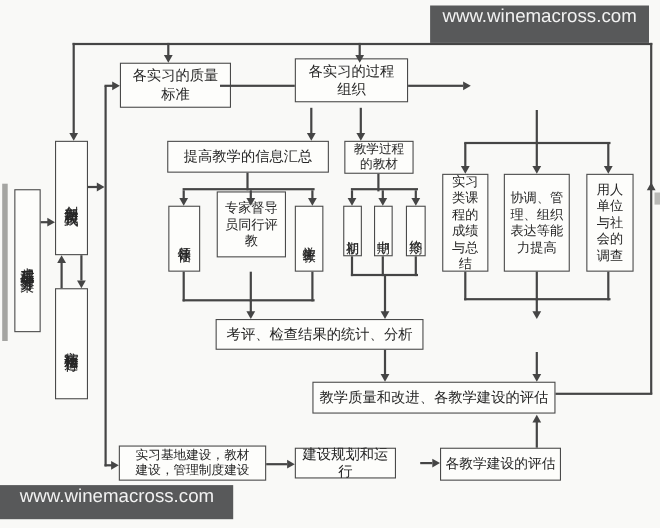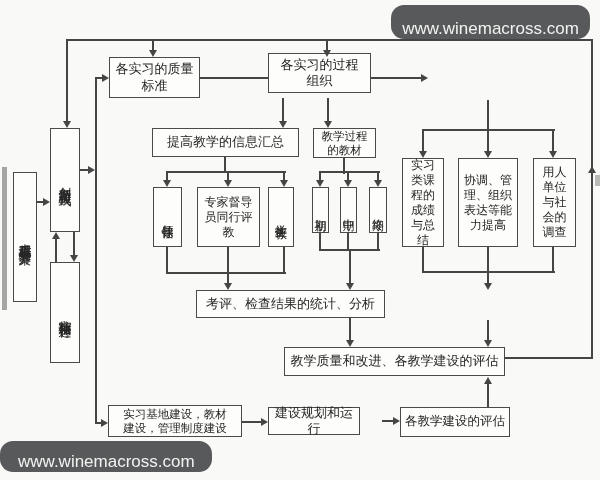--- a/index.html
+++ b/index.html
@@ -17,21 +17,21 @@
   .bx span{white-space:pre-line;line-height:1.25;}
   .v span{writing-mode:vertical-rl;text-orientation:upright;letter-spacing:1px;line-height:1;}
   .line{position:absolute;background:#454545;}
   .ar{position:absolute;width:0;height:0;}
   .ar-d{border-left:4px solid transparent;border-right:4px solid transparent;border-top:7px solid #454545;}
   .ar-u{border-left:4px solid transparent;border-right:4px solid transparent;border-bottom:7px solid #454545;}
   .ar-r{border-top:4px solid transparent;border-bottom:4px solid transparent;border-left:7px solid #454545;}
   .wm{
     position:absolute;background:#58595a;color:#f2f2f2;
     font-family:"Liberation Sans",sans-serif;font-size:17px;
-    display:flex;align-items:flex-end;border-radius:13px;
+    display:flex;align-items:flex-start;
   }
   .artifact{position:absolute;background:#a5a5a2;}
 </style>
 </head>
 <body>
 
 <div id="canvas">
 
   <div class="wm" style="left:391px;top:5px;width:199px;height:34px;justify-content:center">
     <span>www.winemacross.com</span>
@@ -48,21 +48,21 @@
     </div>
 
   <div class="bx v" style="left:50px;top:128px;width:30px;height:104px;font-size:13px">
     <span>创新型实习模式</span>
     </div>
 
   <div class="bx v" style="left:50px;top:262px;width:30px;height:101px;font-size:13px">
     <span>审核评估和运行</span>
     </div>
 
-  <div class="bx" style="left:109px;top:57px;width:91px;height:41px;font-size:13px">
+  <div class="bx" style="left:109px;top:57px;width:101px;height:41px;font-size:13px">
     <span>各实习的质量
 标准</span>
     </div>
 
   <div class="bx" style="left:268px;top:53px;width:103px;height:40px;font-size:13px">
     <span>各实习的过程
 组织</span>
     </div>
 
 
@@ -72,21 +72,21 @@
 
   <div class="bx" style="left:313px;top:128px;width:63px;height:30px;font-size:11.5px">
     <span>教学过程
 的教材</span>
     </div>
 
   <div class="bx v" style="left:153px;top:187px;width:29px;height:60px;font-size:12px">
     <span>领导评估</span>
     </div>
 
-  <div class="bx" style="left:197px;top:187px;width:63px;height:60px;font-size:12px">
+  <div class="bx" style="left:197px;top:174px;width:63px;height:60px;font-size:12px">
     <span>专家督导
 员同行评
 教</span>
     </div>
 
   <div class="bx v" style="left:268px;top:187px;width:26px;height:60px;font-size:12px">
     <span>学生评教</span>
     </div>
 
   <div class="bx v" style="left:312px;top:187px;width:17px;height:46px;font-size:12px">

